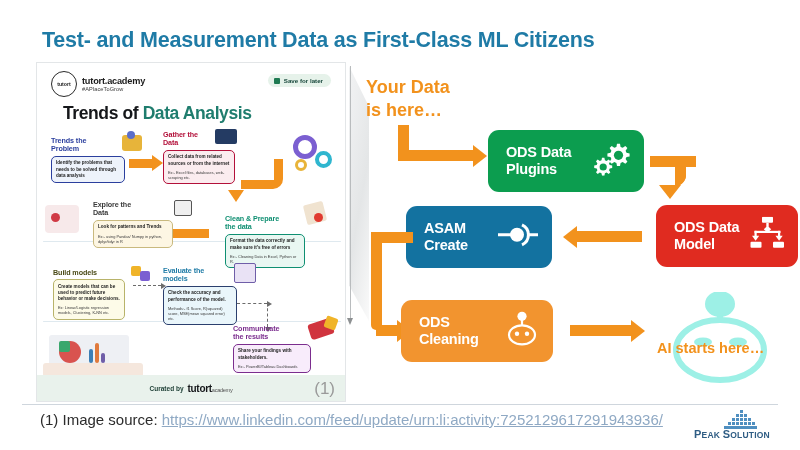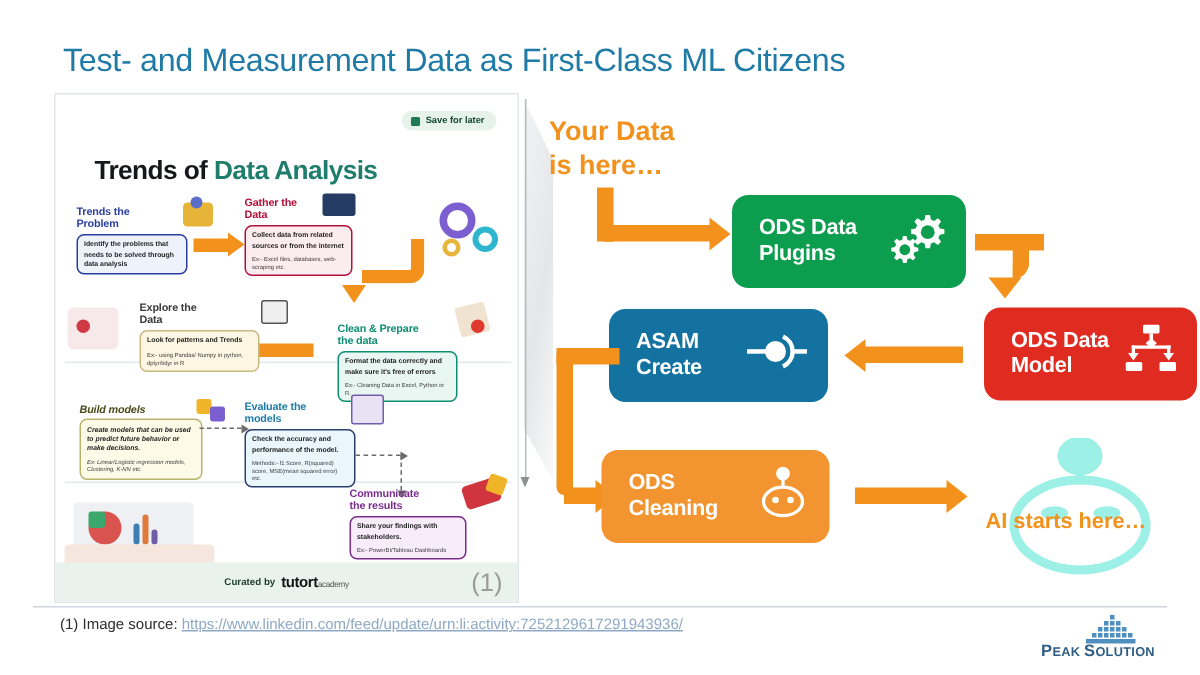--- a/index.html
+++ b/index.html
@@ -7,21 +7,21 @@
     width: 800px; height: 450px;
     background: #ffffff;
     font-family: "Liberation Sans", sans-serif;
     overflow: hidden;
   }
   #slide { position: relative; width: 800px; height: 450px; background: #fff; }
 
   
   .slide-title {
     position: absolute; left: 42px; top: 28px;
-    font-size: 21.5px; font-weight: normal; color: #1f7ba6;
+    font-size: 21.5px; font-weight: bold; color: #1f7ba6;
     letter-spacing: -0.2px; white-space: nowrap;
   }
 
   
   .info-card {
     position: absolute; left: 36px; top: 62px;
     width: 310px; height: 340px;
     background: #ffffff; border: 1px solid #e3e6e8;
     overflow: hidden;
   }
@@ -161,39 +161,46 @@
   .ai-here {
     position:absolute; left:657px; top:340px;
     font-size:14.5px; font-weight:bold; color:#f2921d; z-index:5; white-space:nowrap;
   }
   .robot-big { position:absolute; left:660px; top:292px; z-index:2; }
 
   
   .foot-rule { position:absolute; left:22px; top:404px; width:756px; height:1px; background:#cfd6dd; }
   .footnote {
     position:absolute; left:40px; top:411px;
-    font-size:10px; color:#2c2c2c;
+    font-size:15px; color:#2c2c2c;
   }
   .footnote a { color:#8fa9c4; text-decoration:underline; }
   .logo-wrap { position:absolute; right:18px; top:406px; width:100px; height:40px; }
   .logo-txt {
     position:absolute; left:0; bottom:6px; width:100%;
     text-align:center; font-size:11px; font-weight:bold; color:#2f5d84; letter-spacing:.2px;
   }
   .logo-txt .sm { font-size:8.5px; }
 </style>
 </head>
 <body>
 
 <div id="slide">
 
   <div class="slide-title">Test- and Measurement Data as First-Class ML Citizens</div>
 
   <div class="info-card">
 
+    <div class="tut-head">
+      <div class="tut-logo">tutort</div>
+      <div>
+        <div class="tut-name">tutort.academy</div>
+        <div class="tut-tag">#APlaceToGrow</div>
+      </div>
+    </div>
 
     <div class="save-pill">
       <span class="save-sq"></span>
       <span>Save for later</span>
     </div>
 
     <div class="proc-title">
       <span>Trends of </span><span class="accent">Data Analysis</span>
     </div>
 
@@ -246,21 +253,21 @@
 Data</div>
       <div class="step-box" style="background:#fdf6e3; border-color:#c9b97e;">
         <div class="step-b">Look for patterns and Trends</div>
         <div class="step-ex">Ex:- using Pandas/ Numpy in python, dplyr/tidyr in R</div>
       </div>
     </div>
     <div class="art" style="left:137px; top:137px; width:18px; height:16px; background:#efefef; border:1px solid #555;"></div>
     <div class="art" style="left:8px; top:142px; width:34px; height:28px; background:#f7e9ea; border-radius:4px;"></div>
     <div class="art" style="left:14px; top:150px; width:9px; height:9px; background:#d03a45; border-radius:50%;"></div>
 
-    <div class="step" id="step-4" style="left:16px; top:206px; width:82px;font-style:italic;">
+    <div class="step" id="step-4" style="left:16px; top:206px; width:72px;">
       <div class="step-h" style="color:#4a4a18;">Build models</div>
       <div class="step-box" style="background:#fdfbe8; border-color:#b8b36a;">
         <div class="step-b">Create models that can be used to predict future behavior or make decisions.</div>
         <div class="step-ex">Ex: Linear/Logistic regression models, Clustering, K-NN etc.</div>
       </div>
     </div>
     <div class="art" style="left:94px; top:203px; width:10px; height:10px; background:#f0b429;"></div>
     <div class="art" style="left:103px; top:208px; width:10px; height:10px; background:#7b5fd1;"></div>
 
     <div class="dashed-h" style="left:96px; top:222px; width:28px;"></div>

